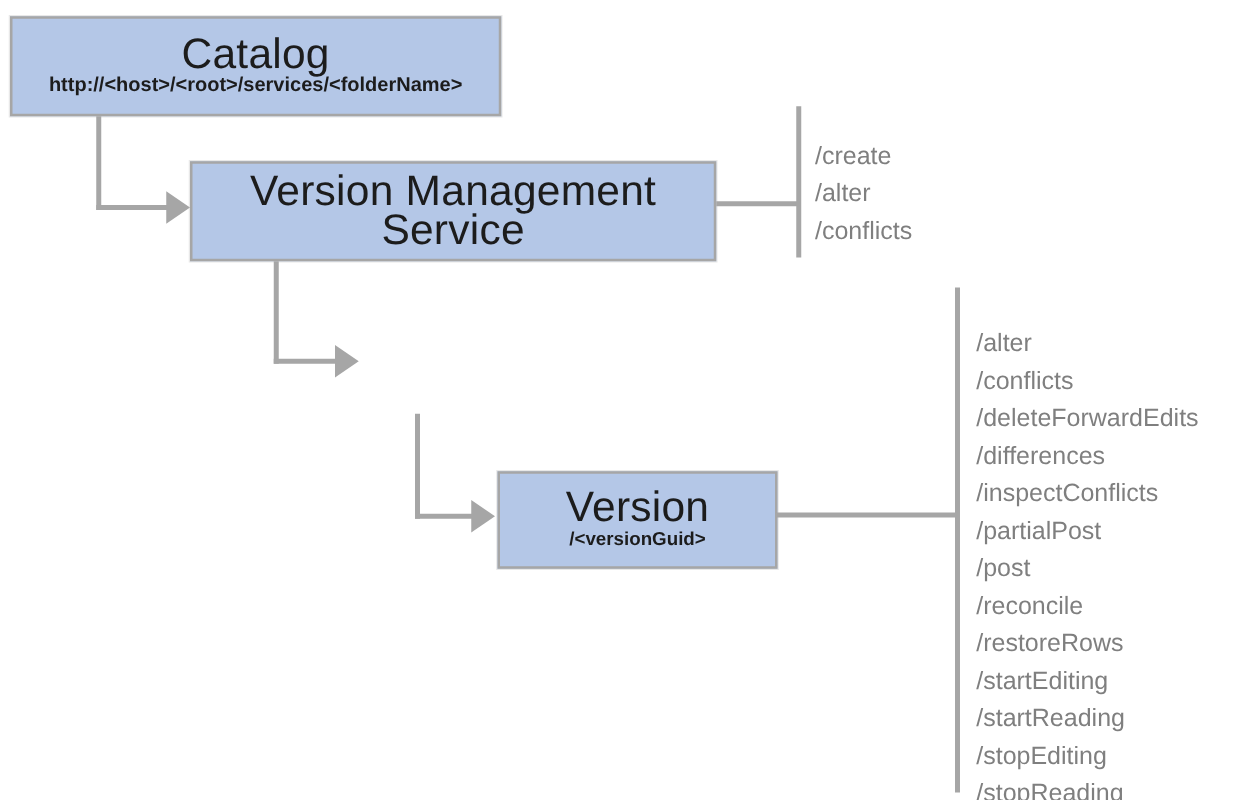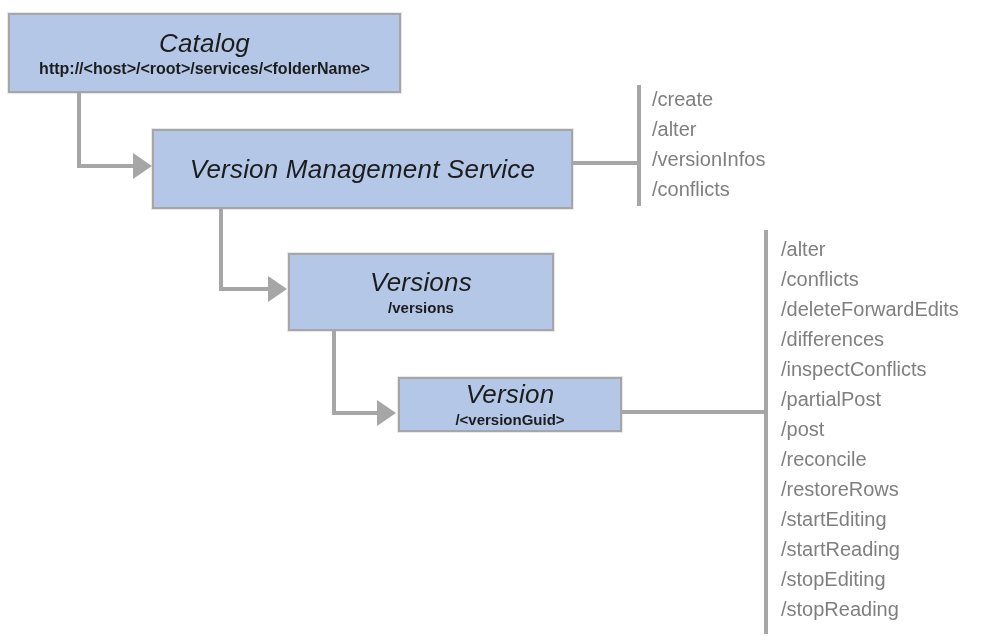--- a/index.html
+++ b/index.html
@@ -24,37 +24,36 @@
     background: var(--node-fill);
     border: 2px solid var(--node-border);
     box-shadow: 0 0 0 1px #e8e8e8;
     display: flex;
     flex-direction: column;
     align-items: center;
     justify-content: center;
     text-align: center;
   }
   .node-title {
-    font-size: 26px;
+    font-size: 34px;
     line-height: 31px;
     font-weight: 400;
     color: var(--title-text);
     letter-spacing: 0.2px;
-    font-style: italic;
   }
   .node-subtitle {
     font-size: 15px;
     line-height: 20px;
     font-weight: 700;
     color: var(--title-text);
   }
   .node-catalog   { left: 8px;   top: 13px;  width: 393px; height: 80px; }
   .node-vms       { left: 152px; top: 129px; width: 421px; height: 80px; }
   .node-versions  { left: 288px; top: 253px; width: 266px; height: 78px; }
-  .node-version   { left: 398px; top: 377px; width: 224px; height: 55px; }
+  .node-version   { left: 398px; top: 377px; width: 224px; height: 78px; }
   .node-catalog .node-subtitle { font-size: 16px; text-align: center; }
 
   .line {
     position: absolute;
     background: var(--connector);
   }
   .arrowhead {
     position: absolute;
     width: 0;
     height: 0;
@@ -81,42 +80,39 @@
   .r2-h { left: 621px; top: 410px; width: 145px; height: 4px; }
   .r2-v { left: 764px; top: 230px; width: 4px;   height: 404px; }
 
   .ops-list {
     position: absolute;
     color: var(--operation-text);
     font-size: 20px;
     line-height: 30px;
     font-weight: 400;
     white-space: nowrap;
+    margin-top: 26px;
   }
   .ops-vms     { left: 652px; top: 84px;  width: 220px; }
   .ops-version { left: 781px; top: 234px; width: 220px; }
 </style>
 </head>
 <body>
 
 <div class="canvas">
 
   <div class="node node-catalog">
     <div class="node-title">Catalog</div>
     <div class="node-subtitle">http://&lt;host&gt;/&lt;root&gt;/services/&lt;folderName&gt;</div>
   </div>
 
   <div class="node node-vms">
     <div class="node-title">Version Management Service</div>
   </div>
 
-  <div class="node node-versions">
-    <div class="node-title">Versions</div>
-    <div class="node-subtitle">/versions</div>
-  </div>
 
   <div class="node node-version">
     <div class="node-title">Version</div>
     <div class="node-subtitle">/&lt;versionGuid&gt;</div>
   </div>
 
   <div class="line c1-v"></div>
   <div class="line c1-h"></div>
   <div class="arrowhead c1-a"></div>
 
@@ -130,21 +126,20 @@
 
   <div class="line r1-h"></div>
   <div class="line r1-v"></div>
 
   <div class="line r2-h"></div>
   <div class="line r2-v"></div>
 
   <div class="ops-list ops-vms">
       <div>/create</div>
       <div>/alter</div>
-      <div>/versionInfos</div>
       <div>/conflicts</div>
     </div>
 
   <div class="ops-list ops-version">
       <div>/alter</div>
       <div>/conflicts</div>
       <div>/deleteForwardEdits</div>
       <div>/differences</div>
       <div>/inspectConflicts</div>
       <div>/partialPost</div>

